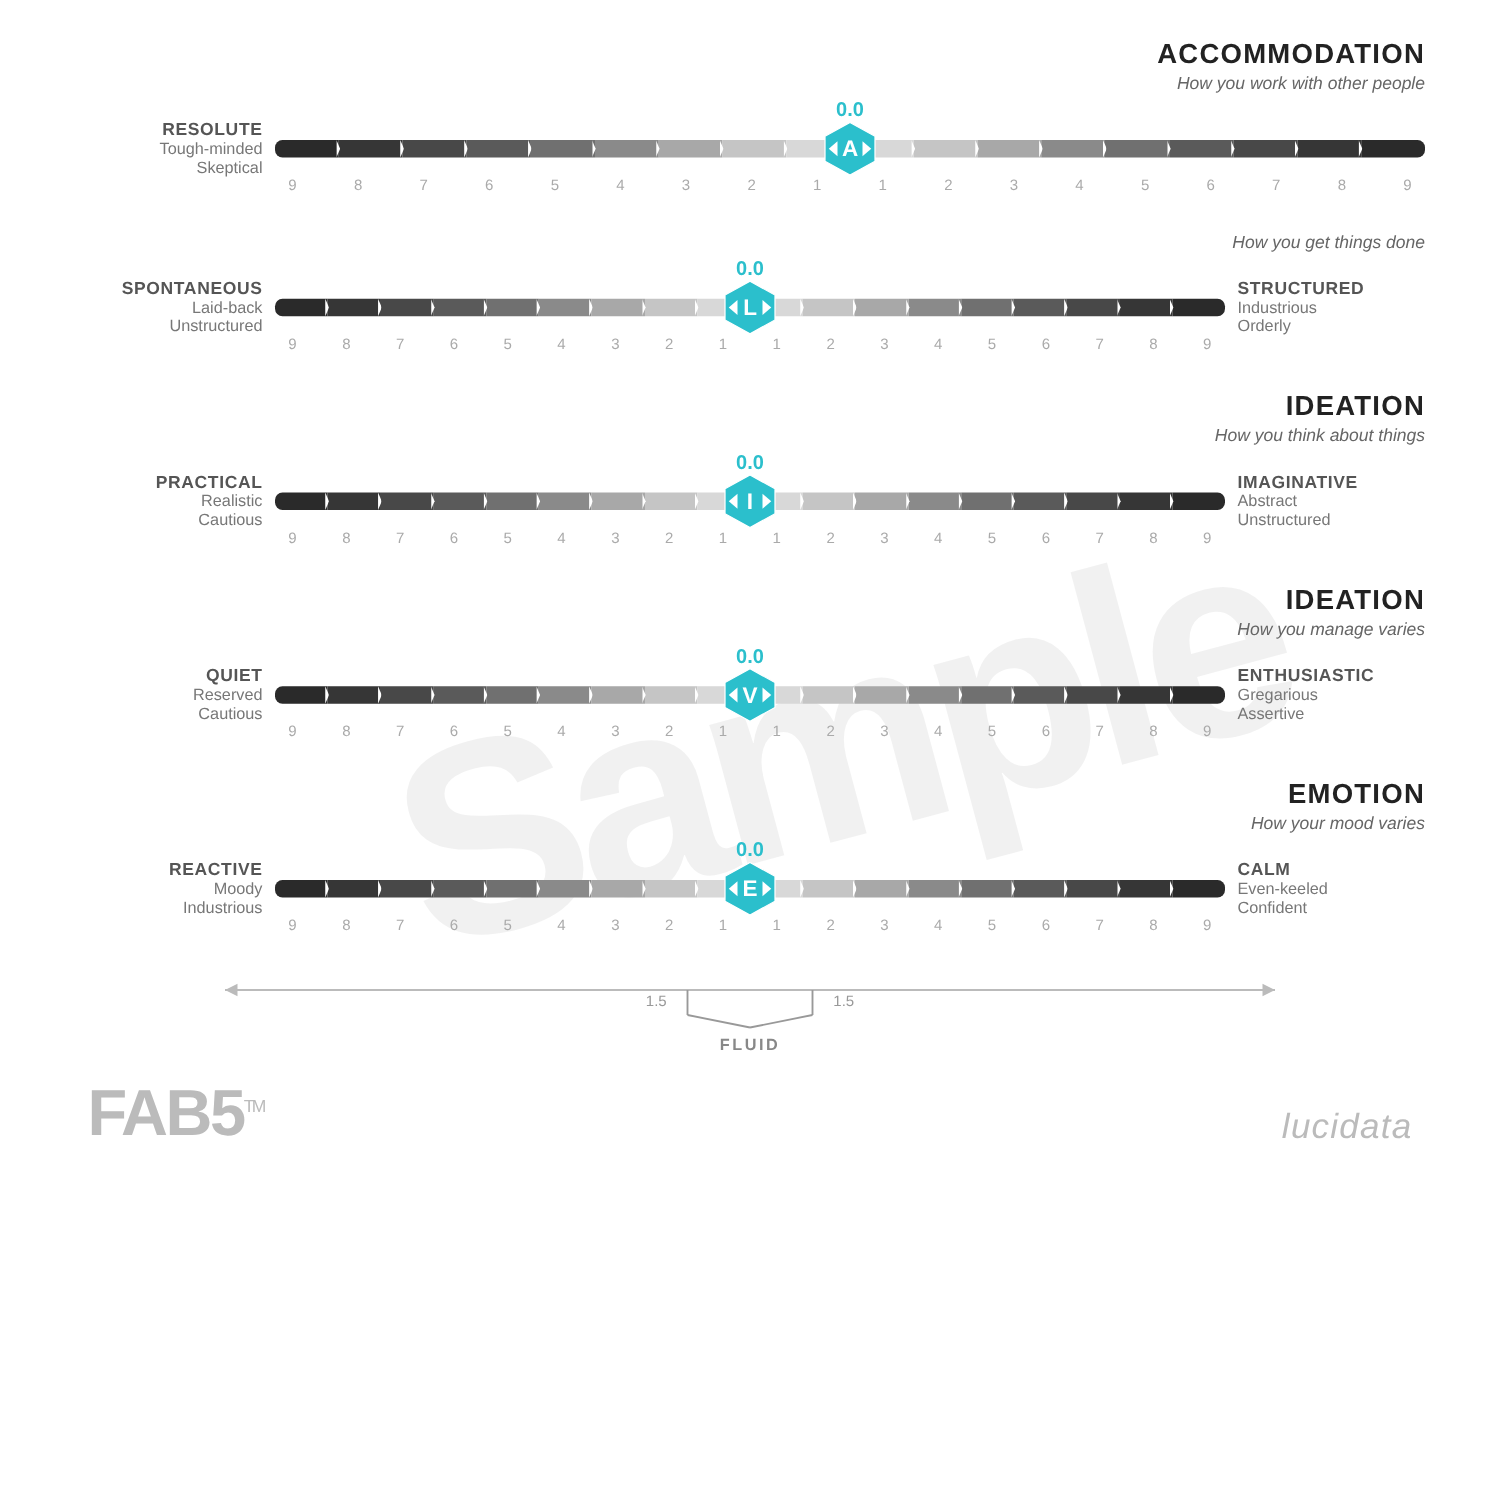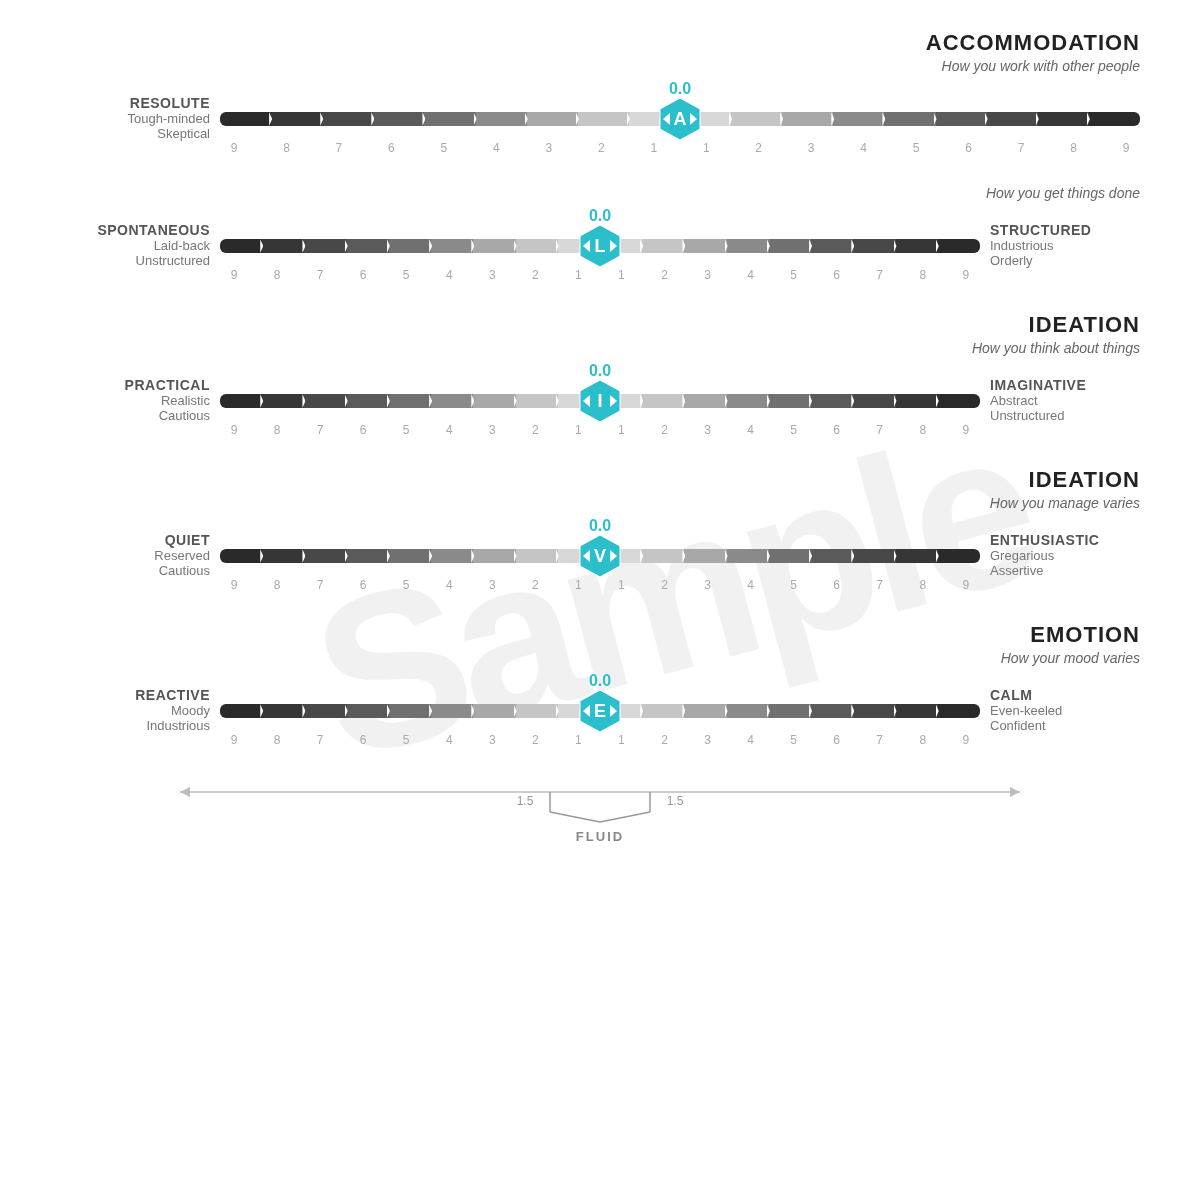--- a/index.html
+++ b/index.html
@@ -738,14 +738,22 @@
 
         <text x="365" y="28" fill="#999" font-size="12" text-anchor="middle">1.5</text>
         <text x="515" y="28" fill="#999" font-size="12" text-anchor="middle">1.5</text>
       </svg>
     </div>
     <div style="margin-top:0px;">
       <span class="brace-label">FLUID</span>
     </div>
   </div>
 
+  <div class="branding-row">
+    <div class="fab5-logo">
+      <span>FAB5</span><span class="fab5-tm">TM</span>
+    </div>
+    <div class="lucidata-logo">
+      <span>lucidata</span>
+    </div>
+  </div>
 
 </div>
 
 </body></html>

